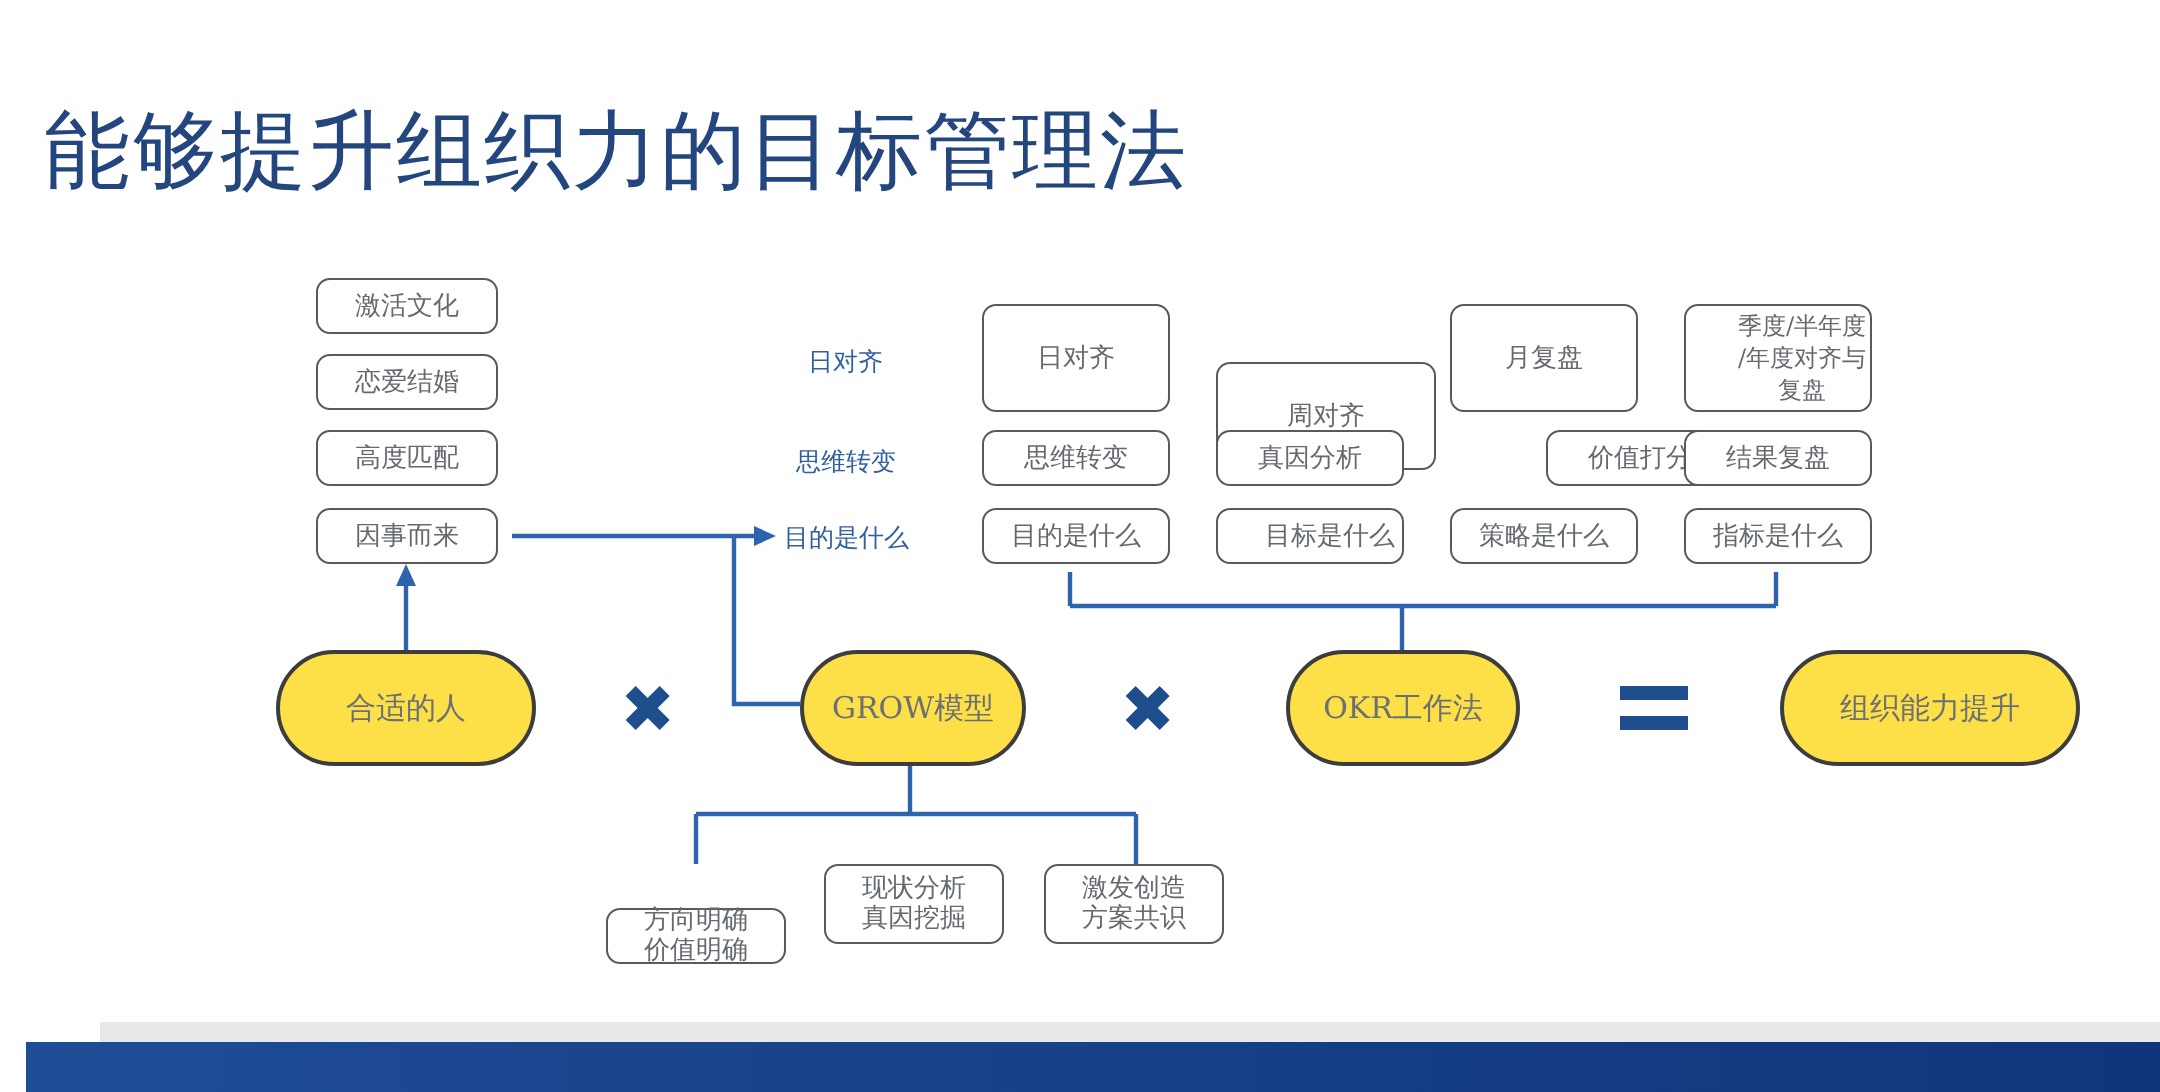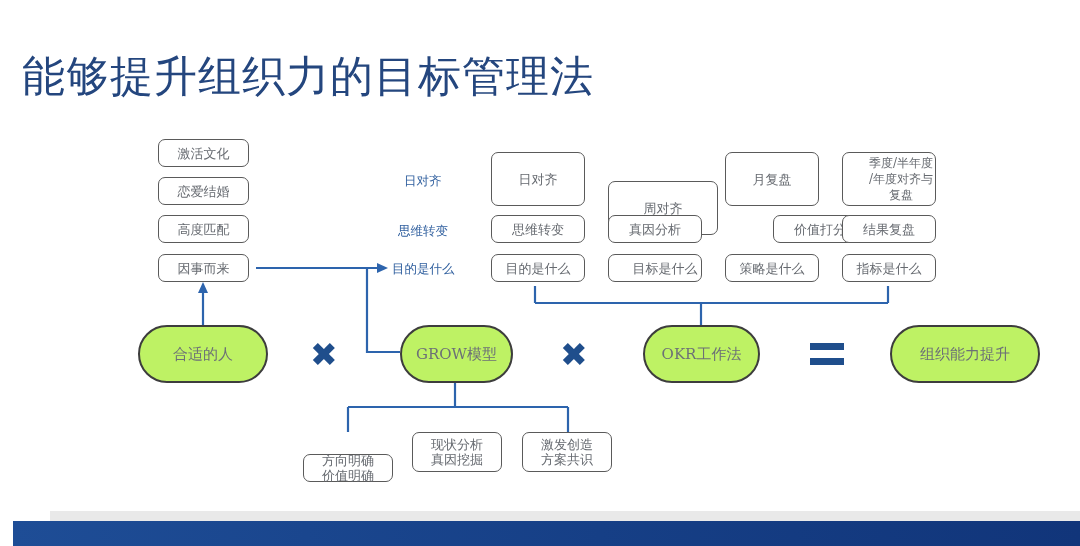--- a/index.html
+++ b/index.html
@@ -57,21 +57,21 @@
 
   .box.small { font-size: 12px; }
   .box.tall  { font-size: 13px; }
 
   
   .pill {
     position: absolute;
     box-sizing: border-box;
     border: 2px solid #3d3d3d;
     border-radius: 999px;
-    background: #bef264;
+    background: #fde047;
     color: #6c7076;
     font-family: "DejaVu Serif", "Liberation Serif", serif;
     font-size: 15px;
     display: flex;
     align-items: center;
     justify-content: center;
     text-align: center;
     white-space: nowrap;
   }
 

